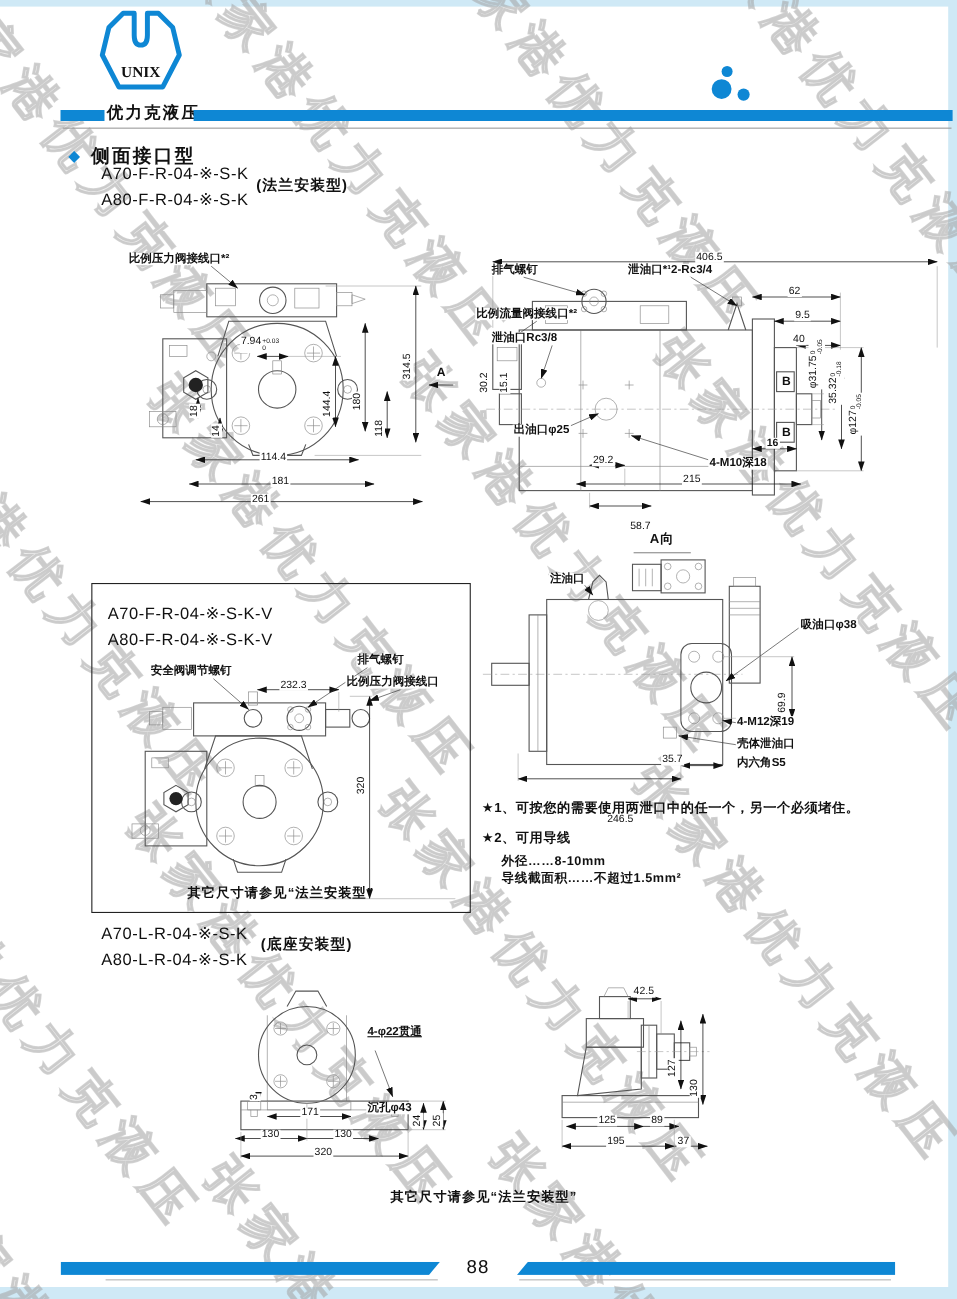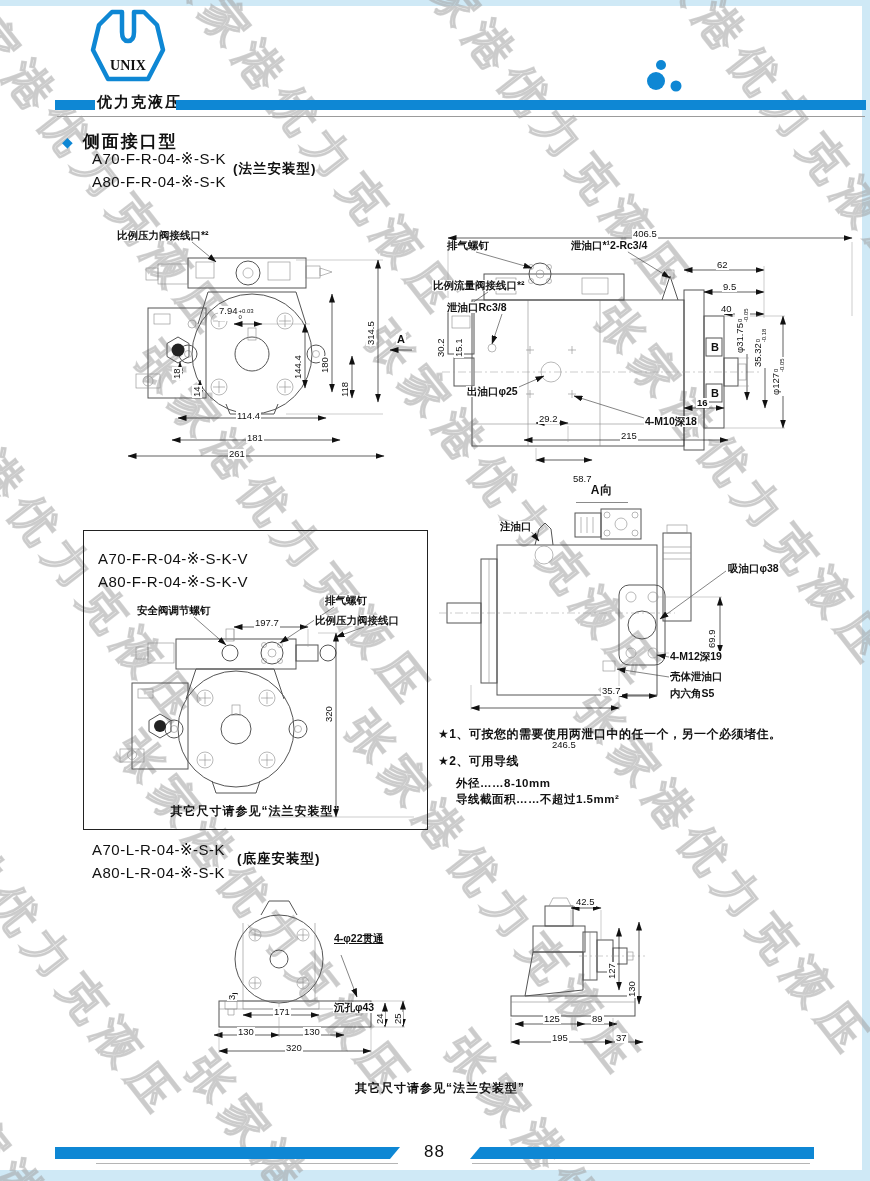--- a/index.html
+++ b/index.html
@@ -386,21 +386,21 @@
         <path class="ld" d="M110,86 L142,114" marker-end="url(#ae)"></path>
         <path class="ld" d="M250,76 L196,112" marker-end="url(#ae)"></path>
         <path class="ld" d="M280,96 L252,106" marker-end="url(#ae)"></path>
       </svg>
       <div class="models" style="left:14px;top:16px">
         <div>A70-F-R-04-※-S-K-V</div>
         <div>A80-F-R-04-※-S-K-V</div>
       </div>
       <div class="boxnote" style="left:0;top:272px;width:343px">其它尺寸请参见“法兰安装型”</div>
     <span class="dim cn" style="left: 52px; top: 74px;"><span>安全阀调节螺钉</span></span>
-        <span class="dim" style="left: 170px; top: 87px;"><span>197.7</span></span>
+        <span class="dim" style="left: 170px; top: 87px;"><span>232.3</span></span>
         <span class="dim cn" style="left: 240px; top: 64px;"><span>排气螺钉</span></span>
         <span class="dim cn" style="left: 230px; top: 84px;"><span>比例压力阀接线口</span></span>
         <span class="dim rot" style="left: 240px; top: 192px;"><span>320</span></span>
       </div>
 
     <div class="notes" style="left:438px;top:726px">
       <div class="n1">★1、可按您的需要使用两泄口中的任一个，另一个必须堵住。</div>
       <div class="n2">★2、可用导线</div>
       <div class="sub">外径……8-10mm</div>
       <div class="sub">导线截面积……不超过1.5mm²</div>

